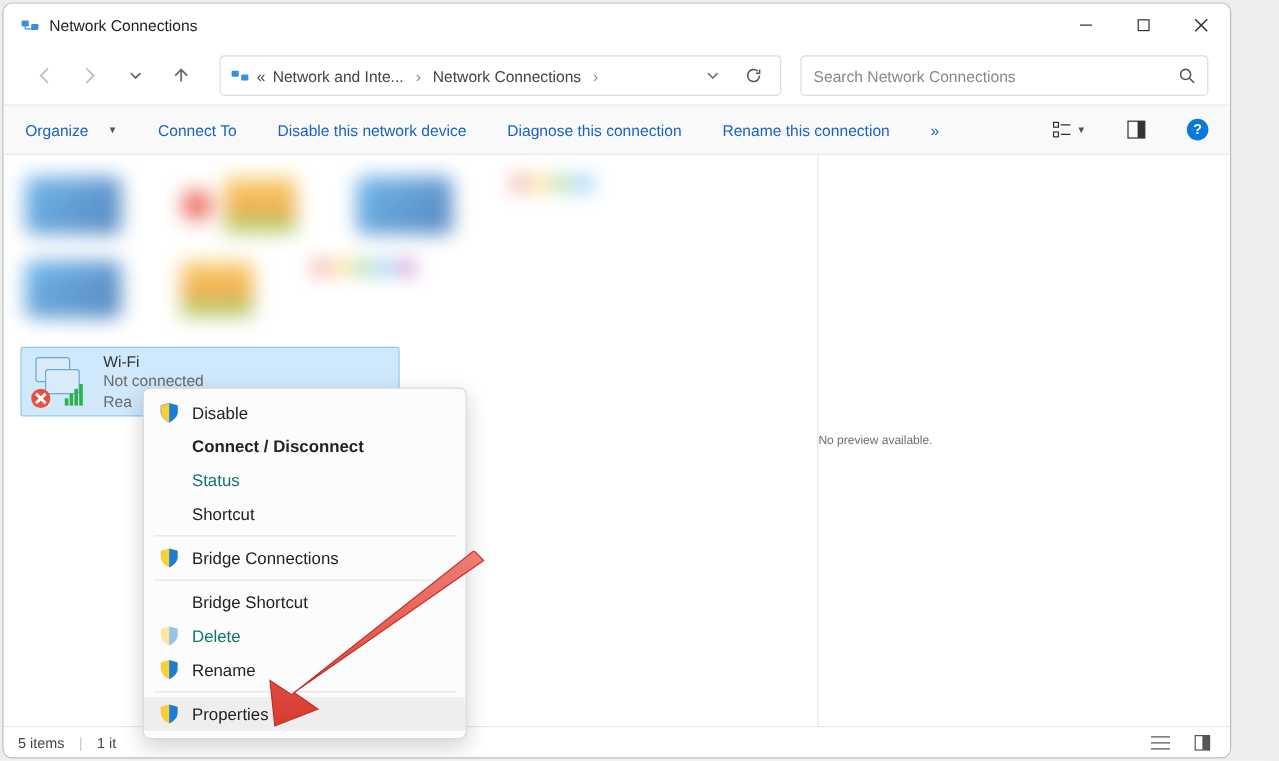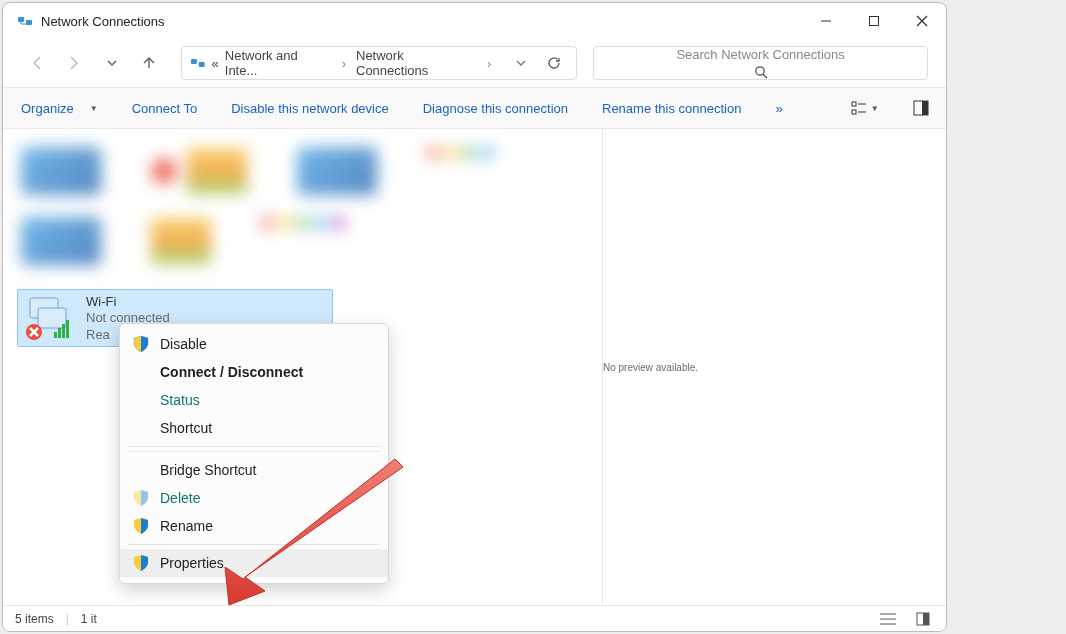--- a/index.html
+++ b/index.html
@@ -1,21 +1,21 @@
 <!DOCTYPE html>
 <html><head>
 <meta charset="utf-8">
 <style>
   * { box-sizing: border-box; font-family: "Segoe UI", Tahoma, sans-serif; }
   html, body { margin: 0; padding: 0; }
   body { width: 1066px; height: 634px; background: #eeeeee; }
 
   .window {
     position: relative;
-    width: 945px; height: 630px;
+    width: 1024px; height: 630px;
     margin: 2px;
     background: #ffffff;
     border: 1px solid #bcbcbc;
     border-radius: 8px;
     overflow: hidden;
   }
 
   
   .titlebar {
     height: 36px;
@@ -66,21 +66,20 @@
   .addressbar .spacer { flex: 1; }
   .addressbar .ab-btn { width: 28px; display:flex; justify-content:center; color:#777; }
   .searchbox {
     width: 340px; height: 34px;
     display: flex; align-items: center;
     border: 1px solid #dcdcdc;
     border-radius: 4px;
     padding: 0 10px;
     font-size: 13px;
     color: #888;
-    flex-direction: column;
   }
   .searchbox .s-text { flex: 1; }
 
   
   .cmdbar {
     height: 42px;
     display: flex;
     align-items: center;
     background: #f9f9f9;
     border-top: 1px solid #e9e9e9;
@@ -389,20 +388,27 @@
         <div class="mi bold">
           <span>Connect / Disconnect</span>
         </div>
         <div class="mi disabled">
           <span>Status</span>
         </div>
         <div class="mi">
           <span>Shortcut</span>
         </div>
         <div class="sep"></div>
+        <div class="mi">
+          <svg class="shield" viewBox="0 0 18 18">
+              <path d="M9 1l7 2v5c0 4-3 7-7 9-4-2-7-5-7-9V3l7-2z" fill="#f8cf3a"></path>
+              <path d="M9 1v16c4-2 7-5 7-9V3l-7-2z" fill="#1a7fd4"></path>
+            </svg>
+          <span>Bridge Connections</span>
+        </div>
         <div class="sep"></div>
         <div class="mi">
           <span>Bridge Shortcut</span>
         </div>
         <div class="mi disabled">
           <svg class="shield" viewBox="0 0 18 18" style="opacity:.45">
               <path d="M9 1l7 2v5c0 4-3 7-7 9-4-2-7-5-7-9V3l7-2z" fill="#f8cf3a"></path>
               <path d="M9 1v16c4-2 7-5 7-9V3l-7-2z" fill="#1a7fd4"></path>
             </svg>
           <span>Delete</span>

